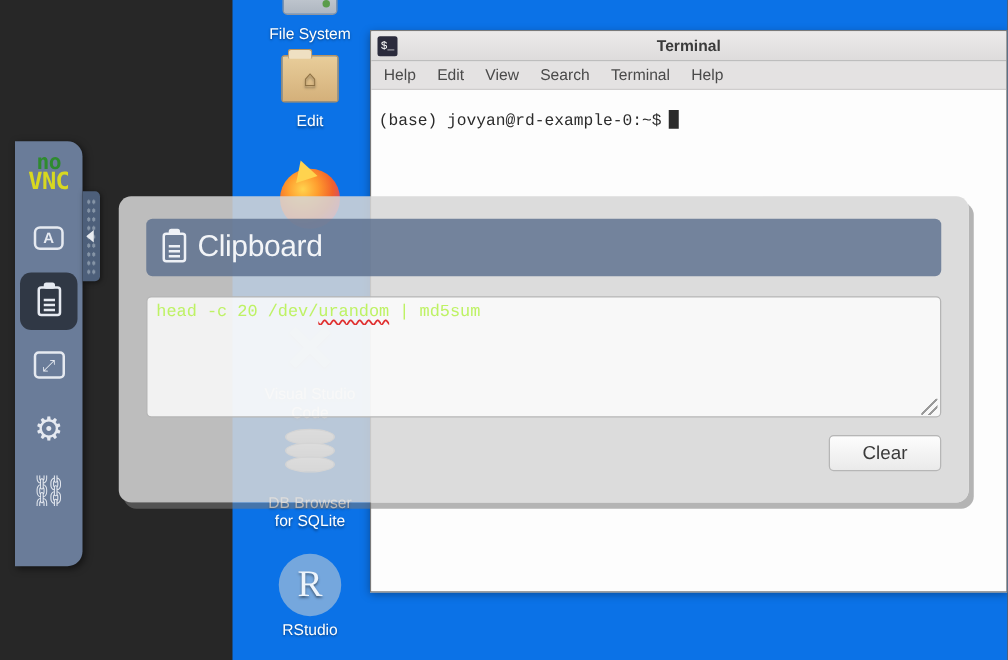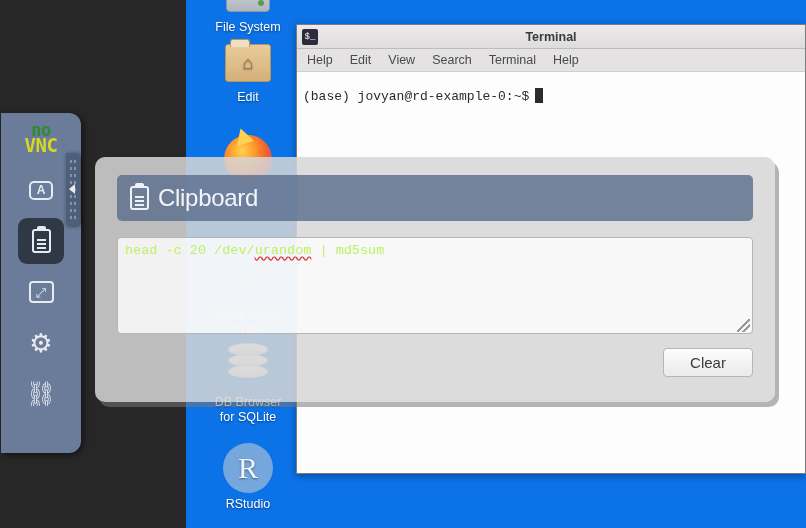--- a/index.html
+++ b/index.html
@@ -196,21 +196,21 @@
     min-width: 90px; height: 29px;
     background: linear-gradient(#fdfdfd,#eaeaea);
     border: 1px solid #b6b6b6; border-radius: 4px;
     font-size: 15px; color: #3a3a3a;
     font-family: "Liberation Sans", sans-serif;
     cursor: pointer;
   }
 
   
   .vncbar {
-    position: absolute; left: 1px; top: 113px; width: 80px; height: 340px;
+    position: absolute; left: 12px; top: 113px; width: 54px; height: 340px;
     background: #6a7c99;
     border-radius: 0 12px 12px 0;
     box-shadow: 2px 2px 6px rgba(0,0,0,.5);
     padding-top: 8px;
   }
   .vnclogo {
     text-align: center; font-family: "DejaVu Sans Mono", monospace;
     font-weight: bold; font-size: 17px; line-height: 15px;
     letter-spacing: -.5px; padding: 2px 0 9px;
   }

